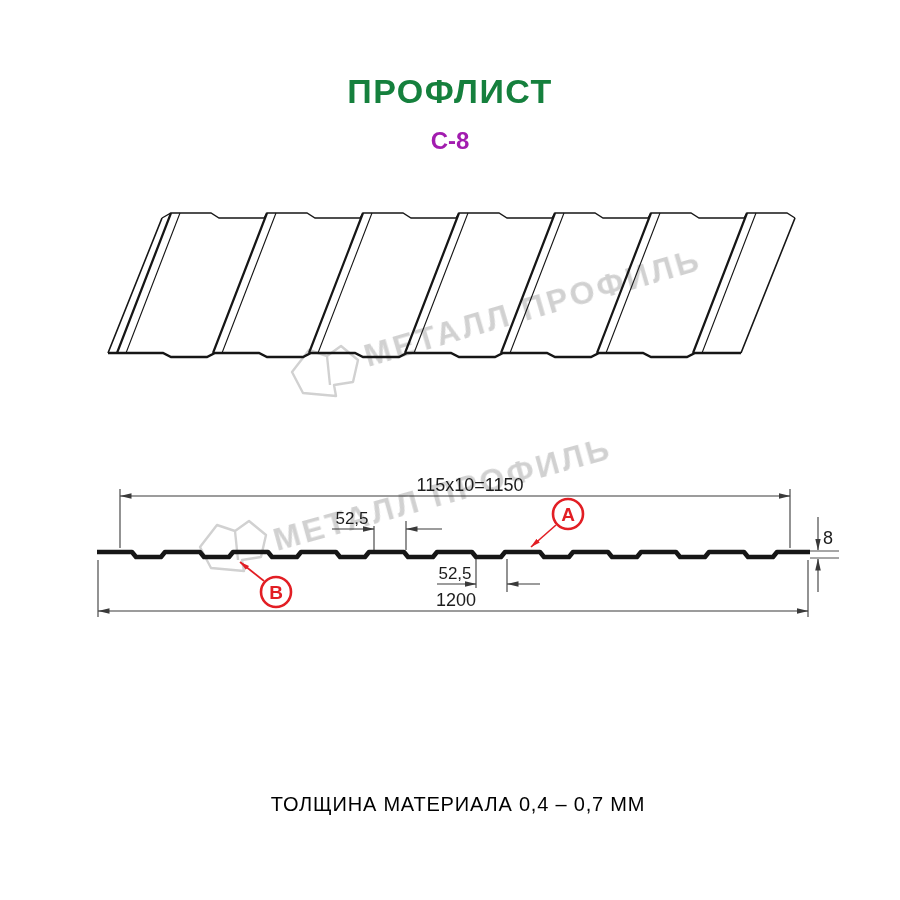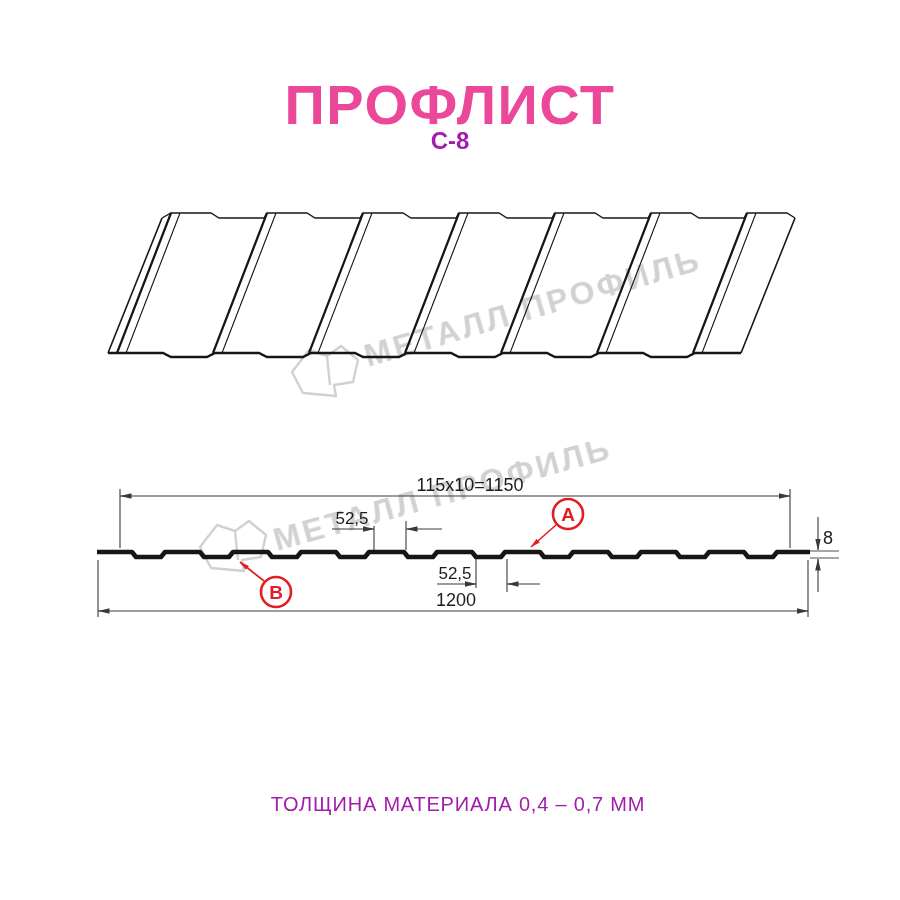--- a/index.html
+++ b/index.html
@@ -1,23 +1,23 @@
 <!DOCTYPE html>
 <html style="--line: #161616; --dim: #3a3a3a; --red: #e21e24; --wm: #c9c9c9;"><head>
 <meta charset="utf-8">
 <style>
   html,body{margin:0;padding:0;background:#fff;}
   body{width:900px;height:900px;position:relative;overflow:hidden;
        font-family:"Liberation Sans",sans-serif;}
   .title{position:absolute;top:72px;left:0;right:0;text-align:center;
-         font-size:56px;font-weight:bold;letter-spacing:1.5px;color:#ec4899;}
+         font-size:34px;font-weight:bold;letter-spacing:1.5px;color:#15803d;}
   .subtitle{position:absolute;top:127px;left:0;right:0;text-align:center;
          font-size:24px;font-weight:bold;color:#a21caf;}
   .footer{position:absolute;top:793px;left:16px;right:0;text-align:center;
-         font-size:20px;color:#a21caf;letter-spacing:0.8px;}
+         font-size:20px;color:#000000;letter-spacing:0.8px;}
   svg.canvas{position:absolute;left:0;top:0;}
   .wm-text{font-family:"Liberation Sans",sans-serif;font-weight:bold;
            font-size:32px;letter-spacing:3px;fill:var(--wm,#c9c9c9);}
   .wm-shape{fill:none;stroke:var(--wm,#c9c9c9);stroke-width:2.4;stroke-linejoin:round;}
   .l3d-thick{stroke:var(--line,#161616);stroke-width:2.2;fill:none;}
   .l3d-thin{stroke:var(--line,#161616);stroke-width:1.1;fill:none;}
   .l3d-top{stroke:var(--line,#161616);stroke-width:1.3;fill:none;}
   .l3d-bottom{stroke:var(--line,#161616);stroke-width:2.4;fill:none;}
   .l3d-edge{stroke:var(--line,#161616);stroke-width:1.6;fill:none;}
   .section{stroke:var(--line,#161616);stroke-width:4.6;fill:none;stroke-linejoin:round;}

